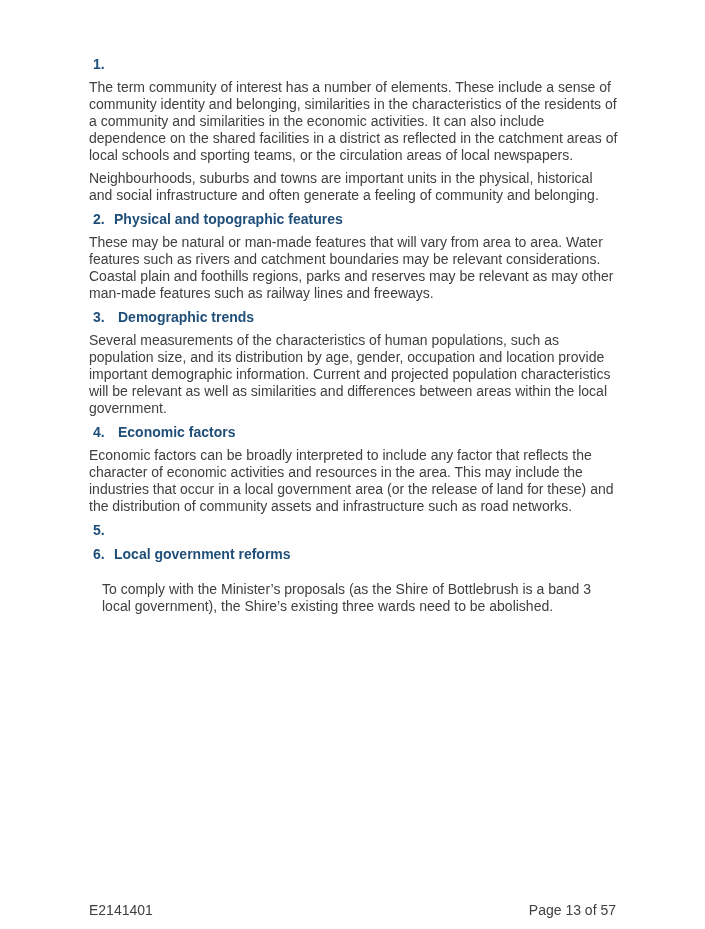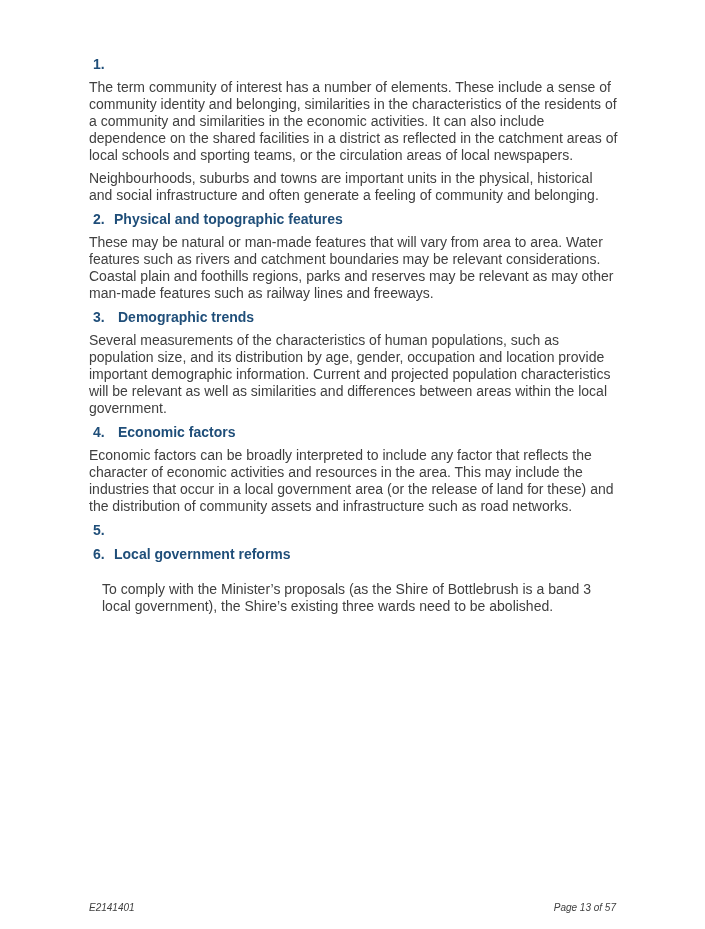--- a/index.html
+++ b/index.html
@@ -6,21 +6,21 @@
   body { width: 705px; height: 929px; position: relative; overflow: hidden;
          font-family: "Liberation Sans", sans-serif; color: #404040; }
   .page { position: absolute; left: 89px; top: 55px; width: 530px; }
   .heading { font-weight: bold; color: #1f4e79; font-size: 14px; line-height: 18px;
              margin: 0 0 6px 4px; display: flex; }
   .heading .num { display: inline-block; }
   .heading.n1 .num, .heading.n2 .num, .heading.n6 .num { width: 21px; }
   .heading.n3 .num, .heading.n4 .num, .heading.n5 .num { width: 25px; }
   .para { font-size: 14px; line-height: 17px; margin: 0 0 6px 0; }
   .para.gap { margin-top: 18px; margin-left: 13px; }
-  .footer { position: absolute; top: 902px; font-size: 10px; color: #404040; font-style: italic; }
+  .footer { position: absolute; top: 902px; font-size: 14px; color: #404040; }
   .footer.left { left: 89px; }
   .footer.right { right: 89px; }
 </style>
 </head>
 <body>
 
 <div class="page">
 
   <div class="heading n1">
     <span class="num">1.</span>

